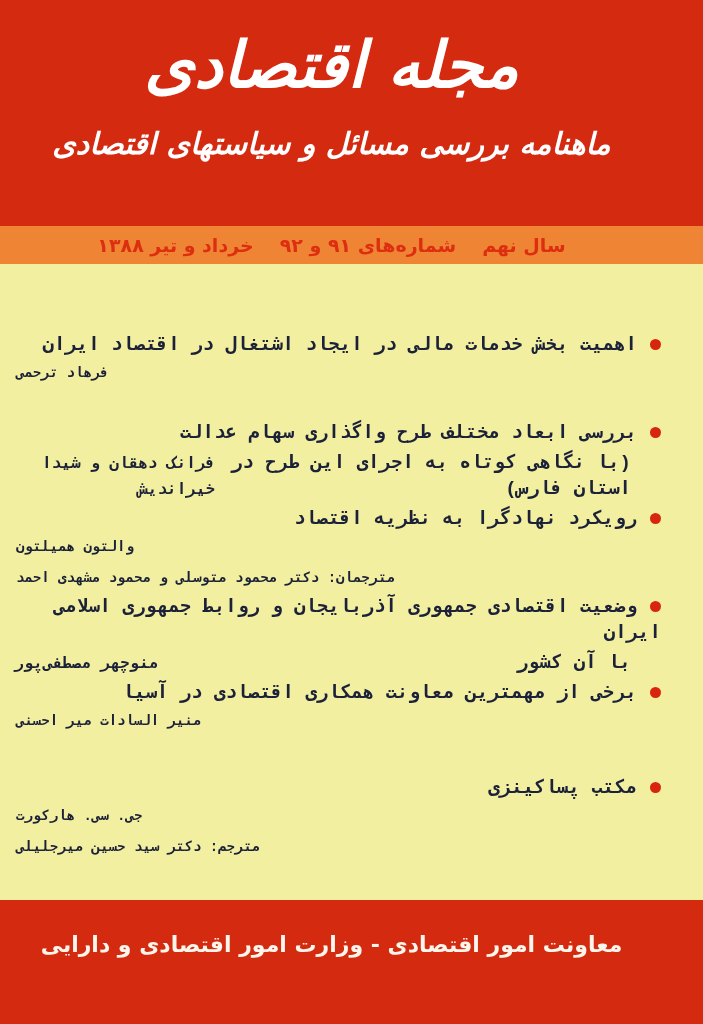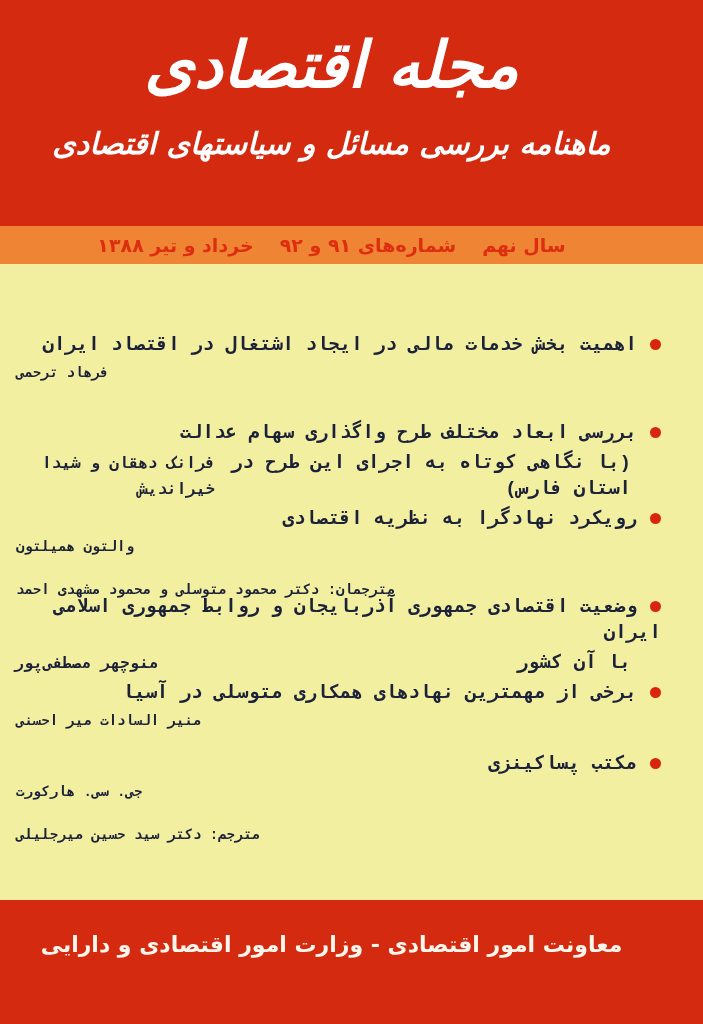--- a/index.html
+++ b/index.html
@@ -105,21 +105,21 @@
   .dual-row .left-part { font-size: 16px; padding-left: 12px; }
   .author-row, .translator-row {
     direction: rtl;
     text-align: left;
     font-size: 14px;
     font-weight: bold;
     line-height: 26px;
     padding-left: 14px;
   }
   .author-row { margin-top: 2px; }
-  .translator-row { margin-top: 17px; }
+  .translator-row { margin-top: 5px; }
 
   
   .band-red-bottom {
     position: absolute;
     top: 900px; left: 0; right: 0;
     height: 124px;
     background: #d42a10;
     color: #faf6ec;
     text-align: center;
   }
@@ -164,44 +164,44 @@
         <span class="bullet"></span><span>بررسی ابعاد مختلف طرح واگذاری سهام عدالت</span>
       </div>
       <div class="dual-row">
         <span class="right-part">(با نگاهی کوتاه به اجرای این طرح در استان فارس)</span>
         <span class="left-part">فرانک دهقان و شیدا خیراندیش</span>
       </div>
     </section>
 
     <section class="toc-item" style="top:506px">
       <div class="title-row">
-        <span class="bullet"></span><span>رویکرد نهادگرا به نظریه اقتصادی</span>
+        <span class="bullet"></span><span>رویکرد نهادگرا به نظریه اقتصاد</span>
       </div>
       <div class="author-row">والتون همیلتون</div>
       <div class="translator-row">مترجمان: دکتر محمود متوسلی و محمود مشهدی احمد</div>
     </section>
 
     <section class="toc-item" style="top:594px">
       <div class="title-row">
         <span class="bullet"></span><span>وضعیت اقتصادی جمهوری آذربایجان و روابط جمهوری اسلامی ایران</span>
       </div>
       <div class="dual-row">
         <span class="right-part">با آن کشور</span>
         <span class="left-part">منوچهر مصطفی‌پور</span>
       </div>
     </section>
 
     <section class="toc-item" style="top:680px">
       <div class="title-row">
-        <span class="bullet"></span><span>برخی از مهمترین نهادهای همکاری متوسلی در آسیا</span>
+        <span class="bullet"></span><span>برخی از مهمترین معاونت همکاری اقتصادی در آسیا</span>
       </div>
       <div class="author-row">منیر السادات میر احسنی</div>
     </section>
 
-    <section class="toc-item" style="top:751px">
+    <section class="toc-item" style="top:775px">
       <div class="title-row">
         <span class="bullet"></span><span>مکتب پساکینزی</span>
       </div>
       <div class="author-row">جی. سی. هارکورت</div>
       <div class="translator-row">مترجم: دکتر سید حسین میرجلیلی</div>
     </section>
 
   </main>
 
   <footer class="band-red-bottom">

